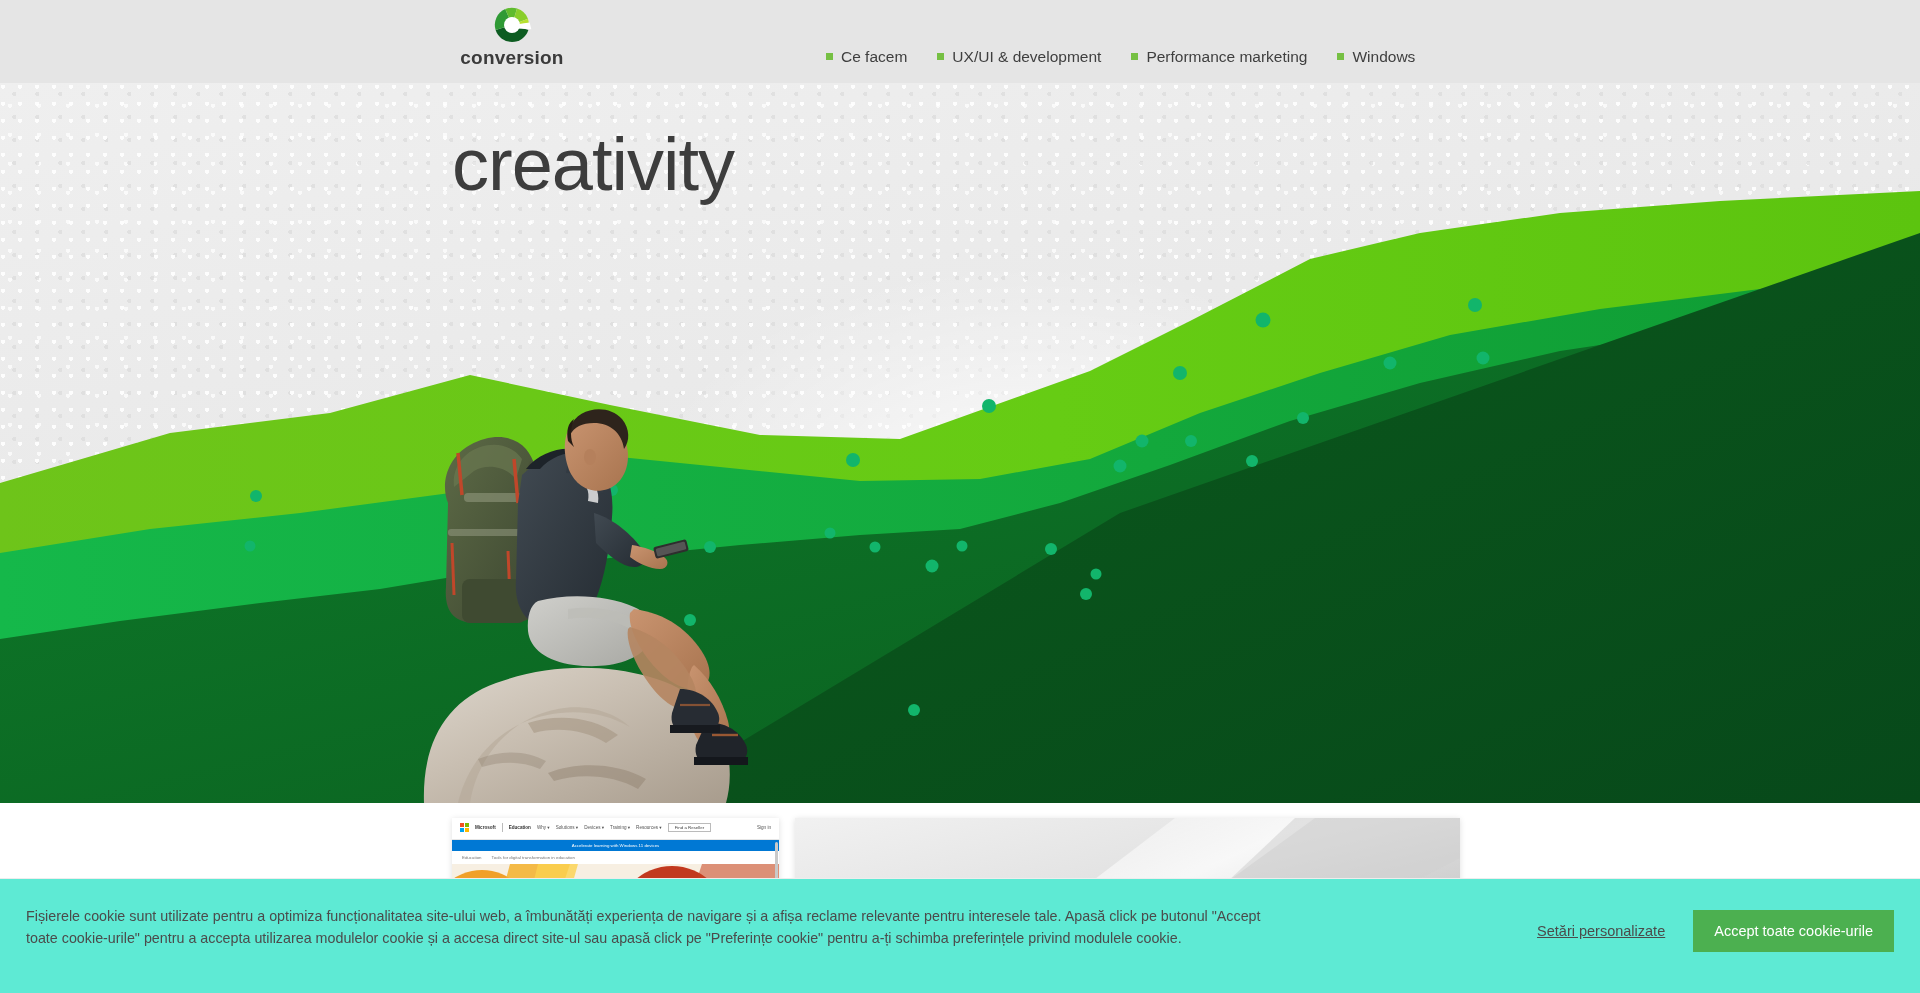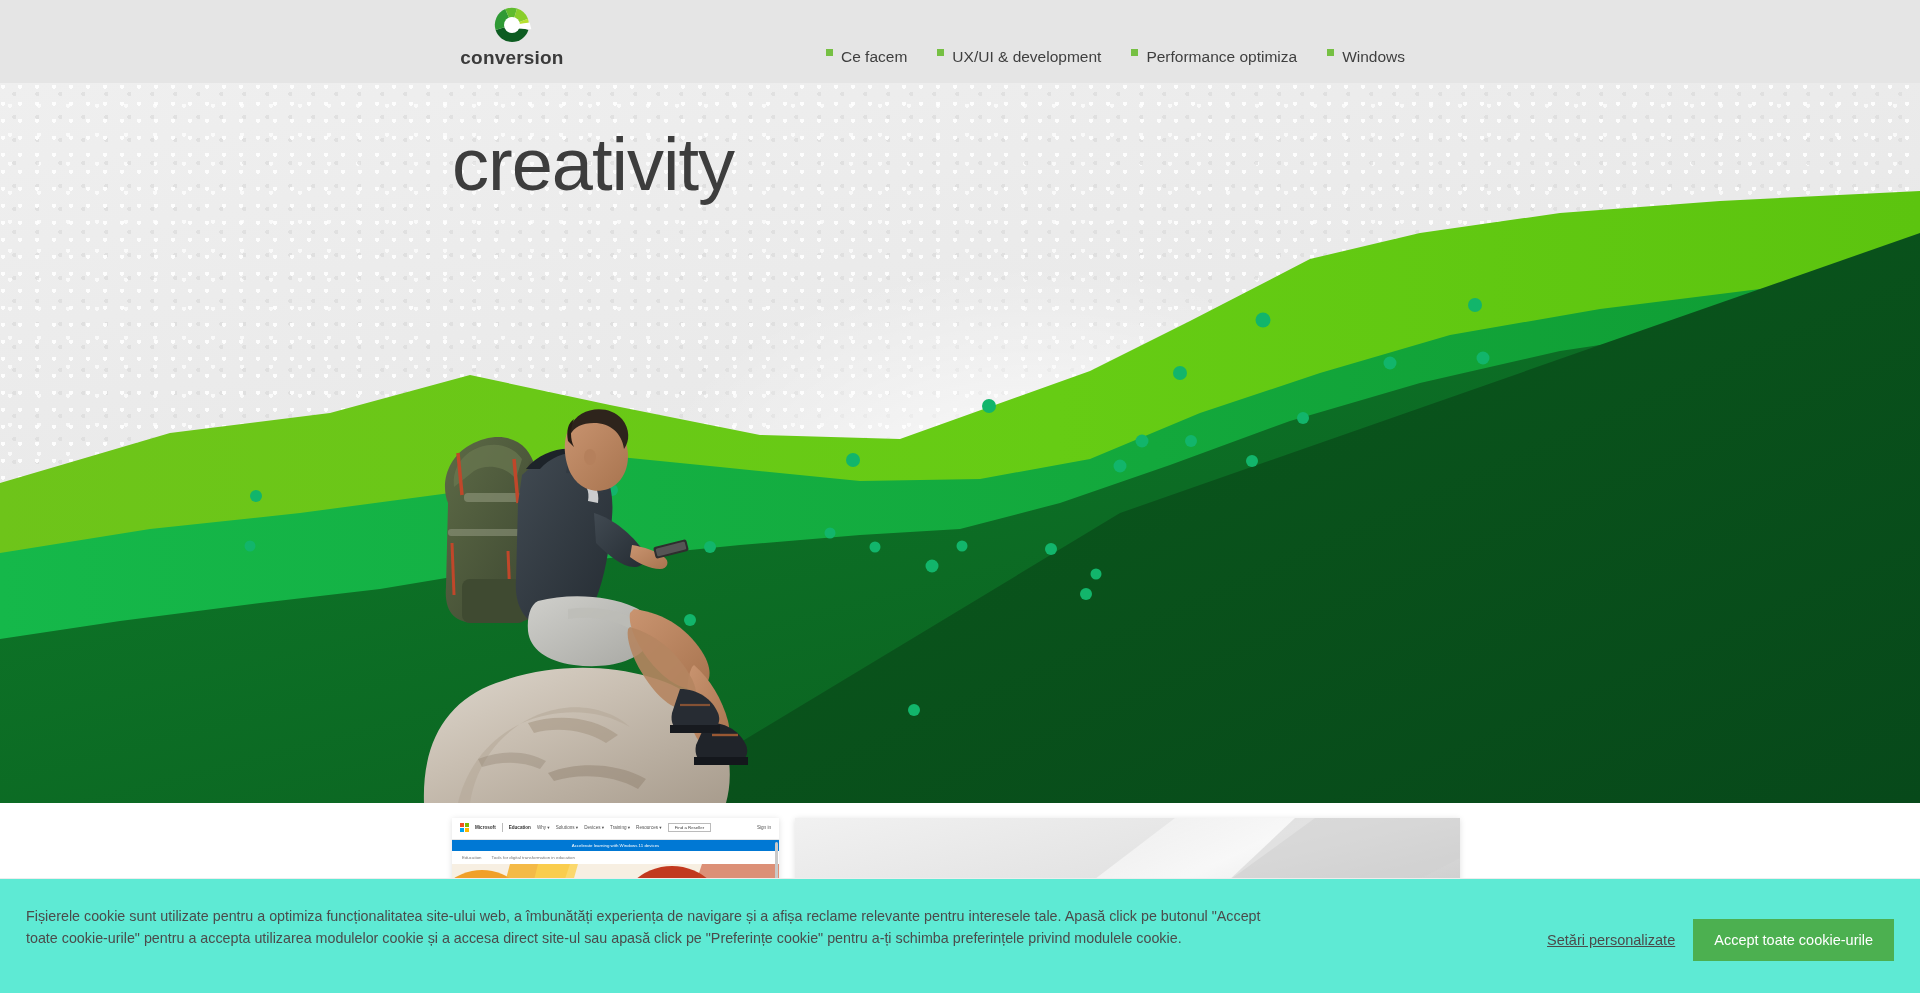--- a/index.html
+++ b/index.html
@@ -27,21 +27,21 @@
     margin-top:2px;
     font-size:19px; font-weight:bold; letter-spacing:.2px;
     color:#3b3b3b; line-height:1;
   }
 
   .nav{
     position:absolute; left:826px; top:49px;
     display:flex; align-items:center; gap:0;
   }
   .nav-item{
-    display:flex; align-items:flex-start;
+    display:flex; align-items:center;
     margin-right:30px; cursor:pointer; white-space:nowrap;
   }
   .nav-item:last-child{ margin-right:0; }
   .nav-bullet{
     width:7px; height:7px; background:#76c043;
     display:inline-block; margin-right:8px; flex:none;
   }
   .nav-label{
     font-size:15.5px; color:#3f3f3f; line-height:1;
   }
@@ -144,22 +144,22 @@
     background:#5eead4;
     z-index:60;
     border-top:1px solid #ededed;
   }
   .cookie-text{
     position:absolute; left:26px; top:27px;
     width:1250px;
     font-size:14.3px; line-height:1.52; color:#4b4b4b;
   }
   .cookie-actions{
-    position:absolute; right:26px; top:40px;
-    display:flex; align-items:center; gap:18px;
+    position:absolute; right:26px; top:31px;
+    display:flex; align-items:center; gap:28px;
   }
   .cookie-link{
     font-size:14.5px; color:#4b4b4b;
     text-decoration:underline; cursor:pointer; white-space:nowrap;
   }
   .cookie-btn{
     background:#4cb050; color:#fff;
     font-size:14.5px; border:none; cursor:pointer;
     padding:13px 21px; white-space:nowrap;
     font-family:"Liberation Sans", sans-serif;
@@ -197,21 +197,21 @@
     <div class="nav-item">
       <span class="nav-bullet"></span>
       <span class="nav-label">Ce facem</span>
     </div>
     <div class="nav-item">
       <span class="nav-bullet"></span>
       <span class="nav-label">UX/UI &amp; development</span>
     </div>
     <div class="nav-item">
       <span class="nav-bullet"></span>
-      <span class="nav-label">Performance optimiza</span>
+      <span class="nav-label">Performance marketing</span>
     </div>
     <div class="nav-item">
       <span class="nav-bullet"></span>
       <span class="nav-label">Windows</span>
     </div>
   </nav>
 </header>
 
 <section class="hero">
 

